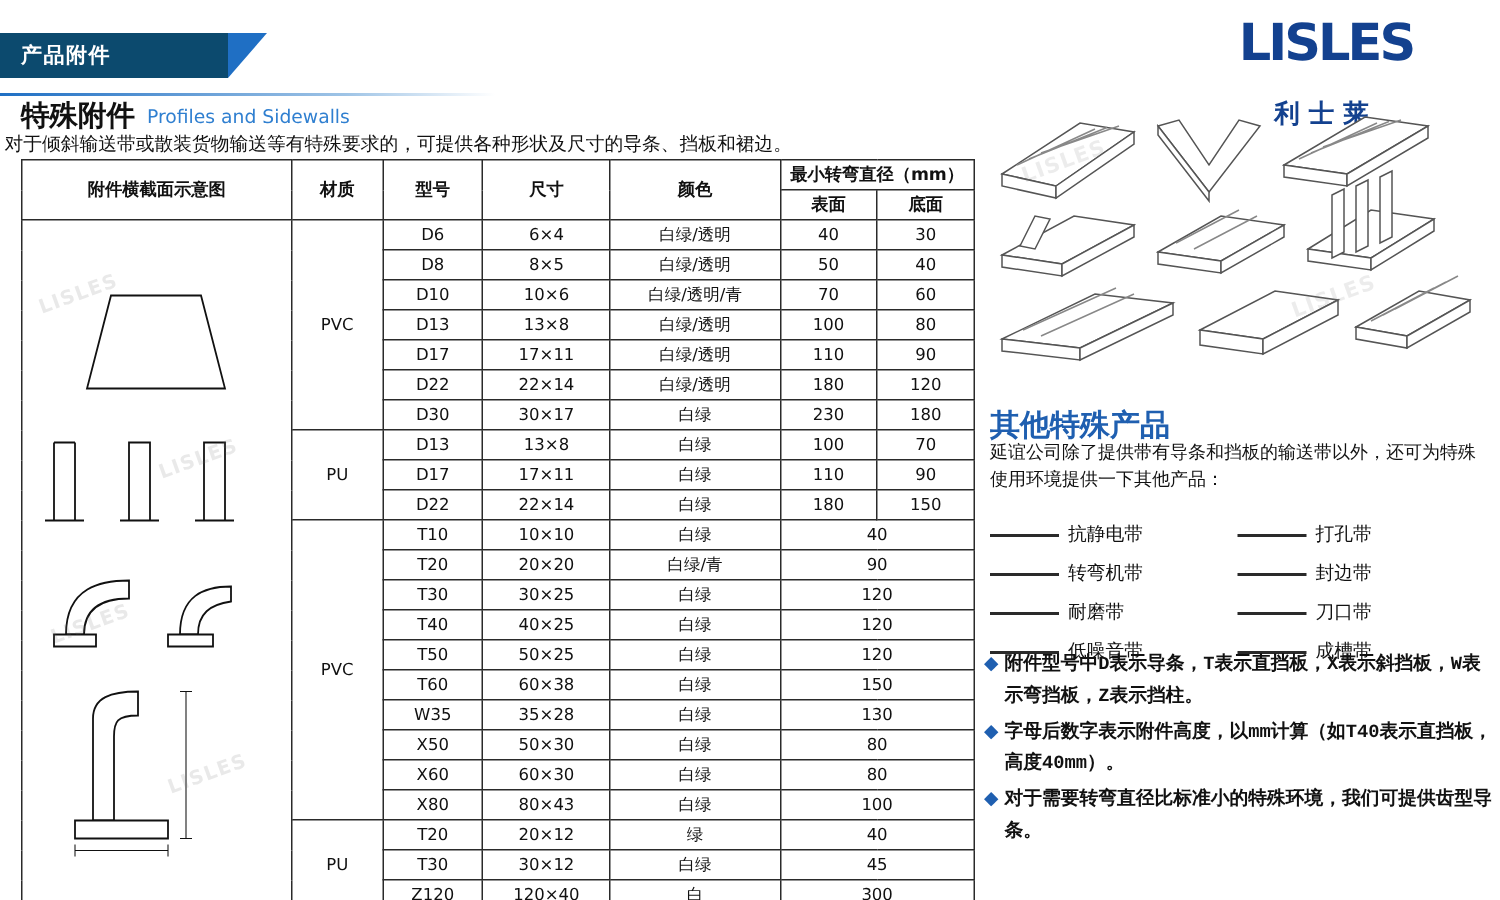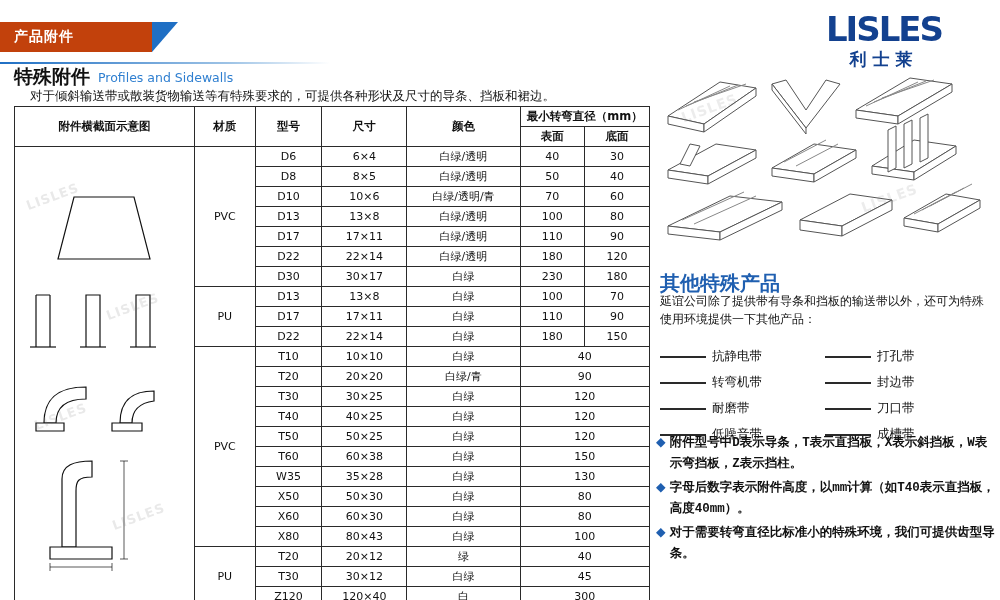--- a/index.html
+++ b/index.html
@@ -10,21 +10,21 @@
     font-family:"DejaVu Sans","Liberation Sans",sans-serif;
     color:#111;
     overflow:hidden;
   }
 
   
   .badge-wrap { position:absolute; left:0; top:22px; width:340px; height:40px; }
   .badge {
     position:absolute; left:0; top:0;
     width:152px; height:30px;
-    background:#c2410c;
+    background:#0c4a6e;
     color:#fff; font-size:14px; font-weight:bold;
     display:flex; align-items:center; padding-left:14px;
     letter-spacing:1px;
   }
   .badge-tail {
     position:absolute; left:152px; top:0;
     width:0; height:0;
     border-top:30px solid #1f6fc4;
     border-right:26px solid transparent;
   }
@@ -33,27 +33,27 @@
     background:linear-gradient(to right,#1f6fc4,#9fc4e6 70%,#ffffff);
   }
 
   
   .logo { position:absolute; right:26px; top:12px; width:180px; text-align:center; }
   .logo-mark {
     font-size:34px; font-weight:bold; letter-spacing:-2px;
     color:#13418f; font-family:"DejaVu Sans","Liberation Sans",sans-serif;
     line-height:1.05;
   }
-  .logo-cn { font-size:17px; font-weight:bold; color:#13418f; letter-spacing:6px; margin-top:0;}
+  .logo-cn { font-size:17px; font-weight:bold; color:#13418f; letter-spacing:6px; margin-top:16px;}
 
   
   .title-row { position:absolute; left:14px; top:64px; display:flex; align-items:center; gap:8px; }
   .title-cn { font-size:19px; font-weight:bold; color:#111; }
   .title-en { font-size:12.5px; color:#2f7fd0; }
-  .subtitle { position:absolute; left:30px; top:88px; font-size:12.5px; color:#111; }
+  .subtitle { position:absolute; left:3px; top:88px; font-size:12.5px; color:#111; }
 
   
   .tbl-wrap { position:absolute; left:14px; top:106px; width:636px; }
   table.spec { border-collapse:collapse; width:636px; font-size:11px; }
   table.spec td, table.spec th {
     border:1px solid #2a2a2a;
     text-align:center;
     padding:0;
     height:19px;
     line-height:19px;

